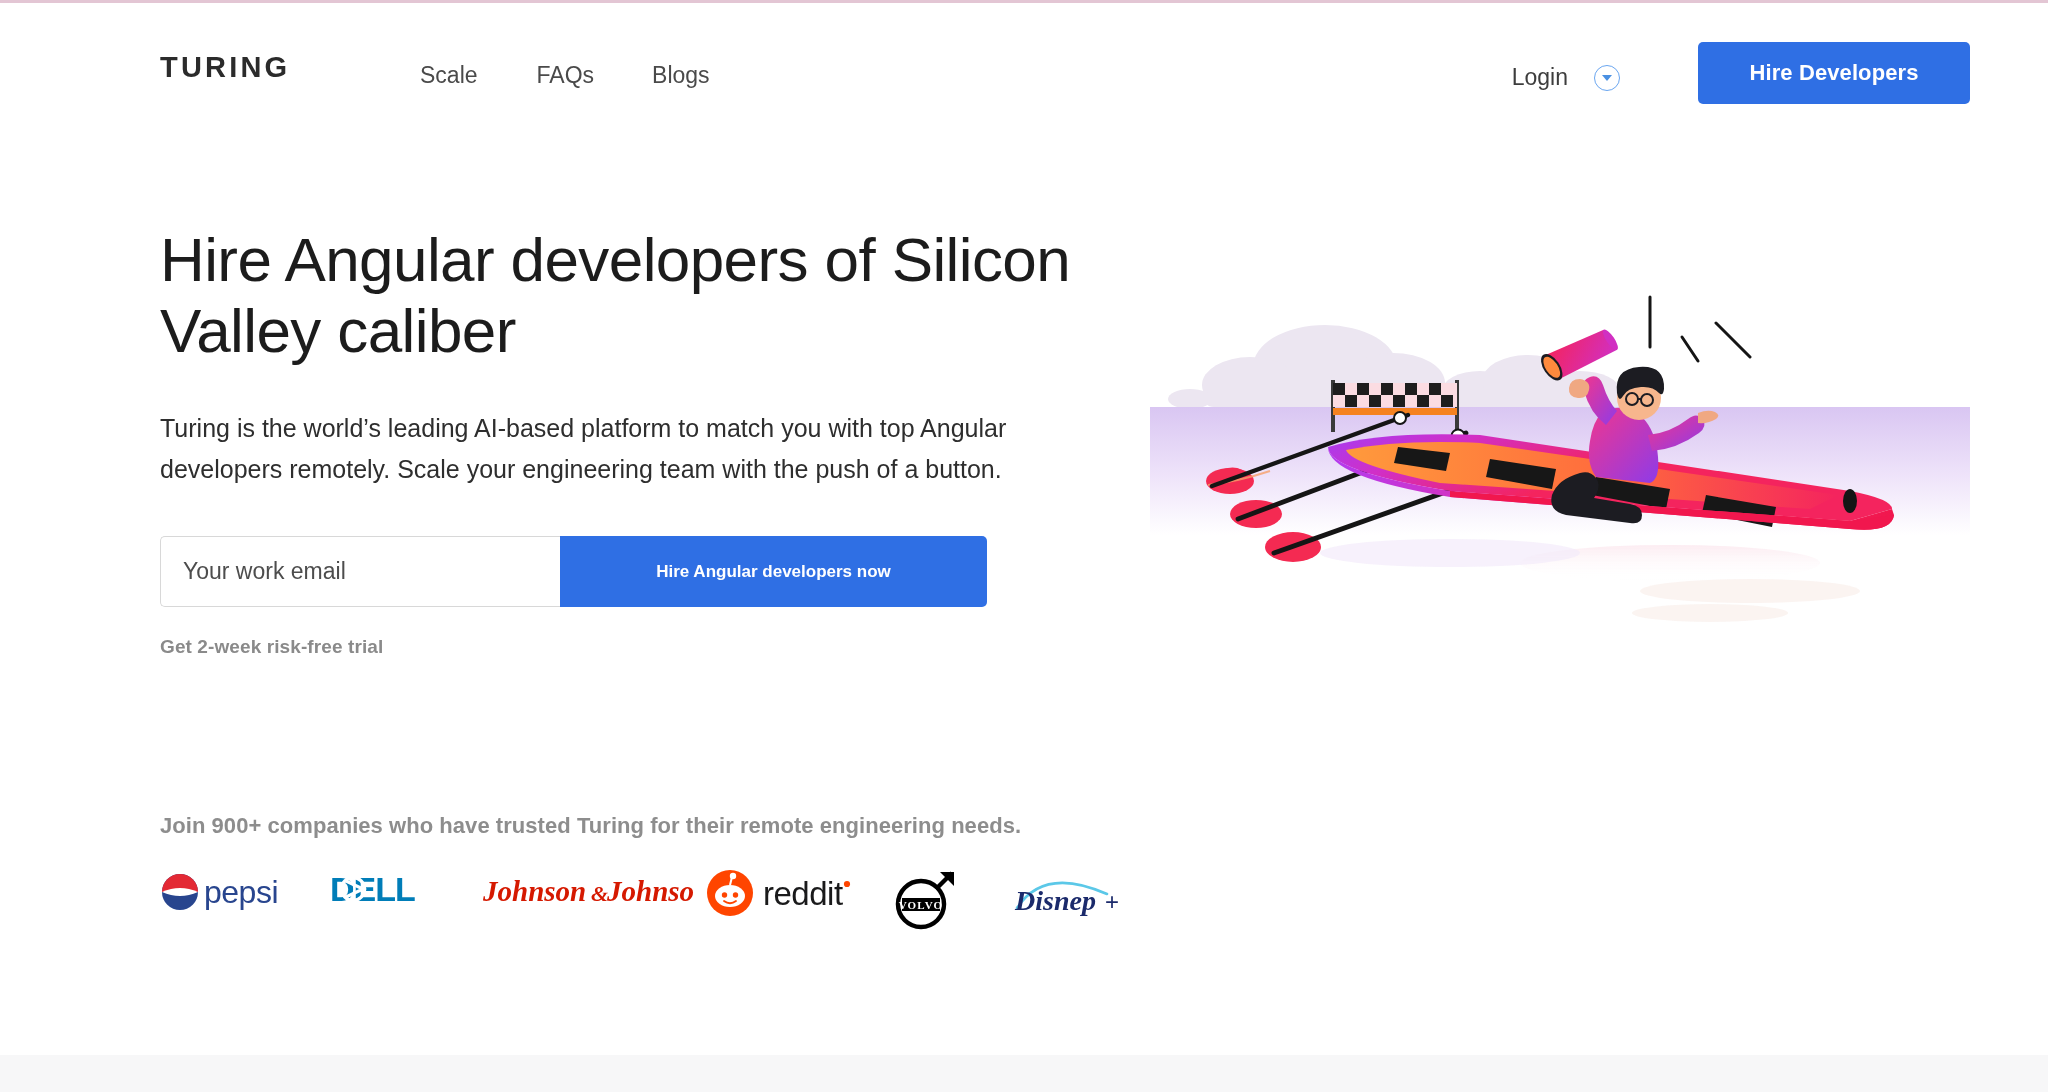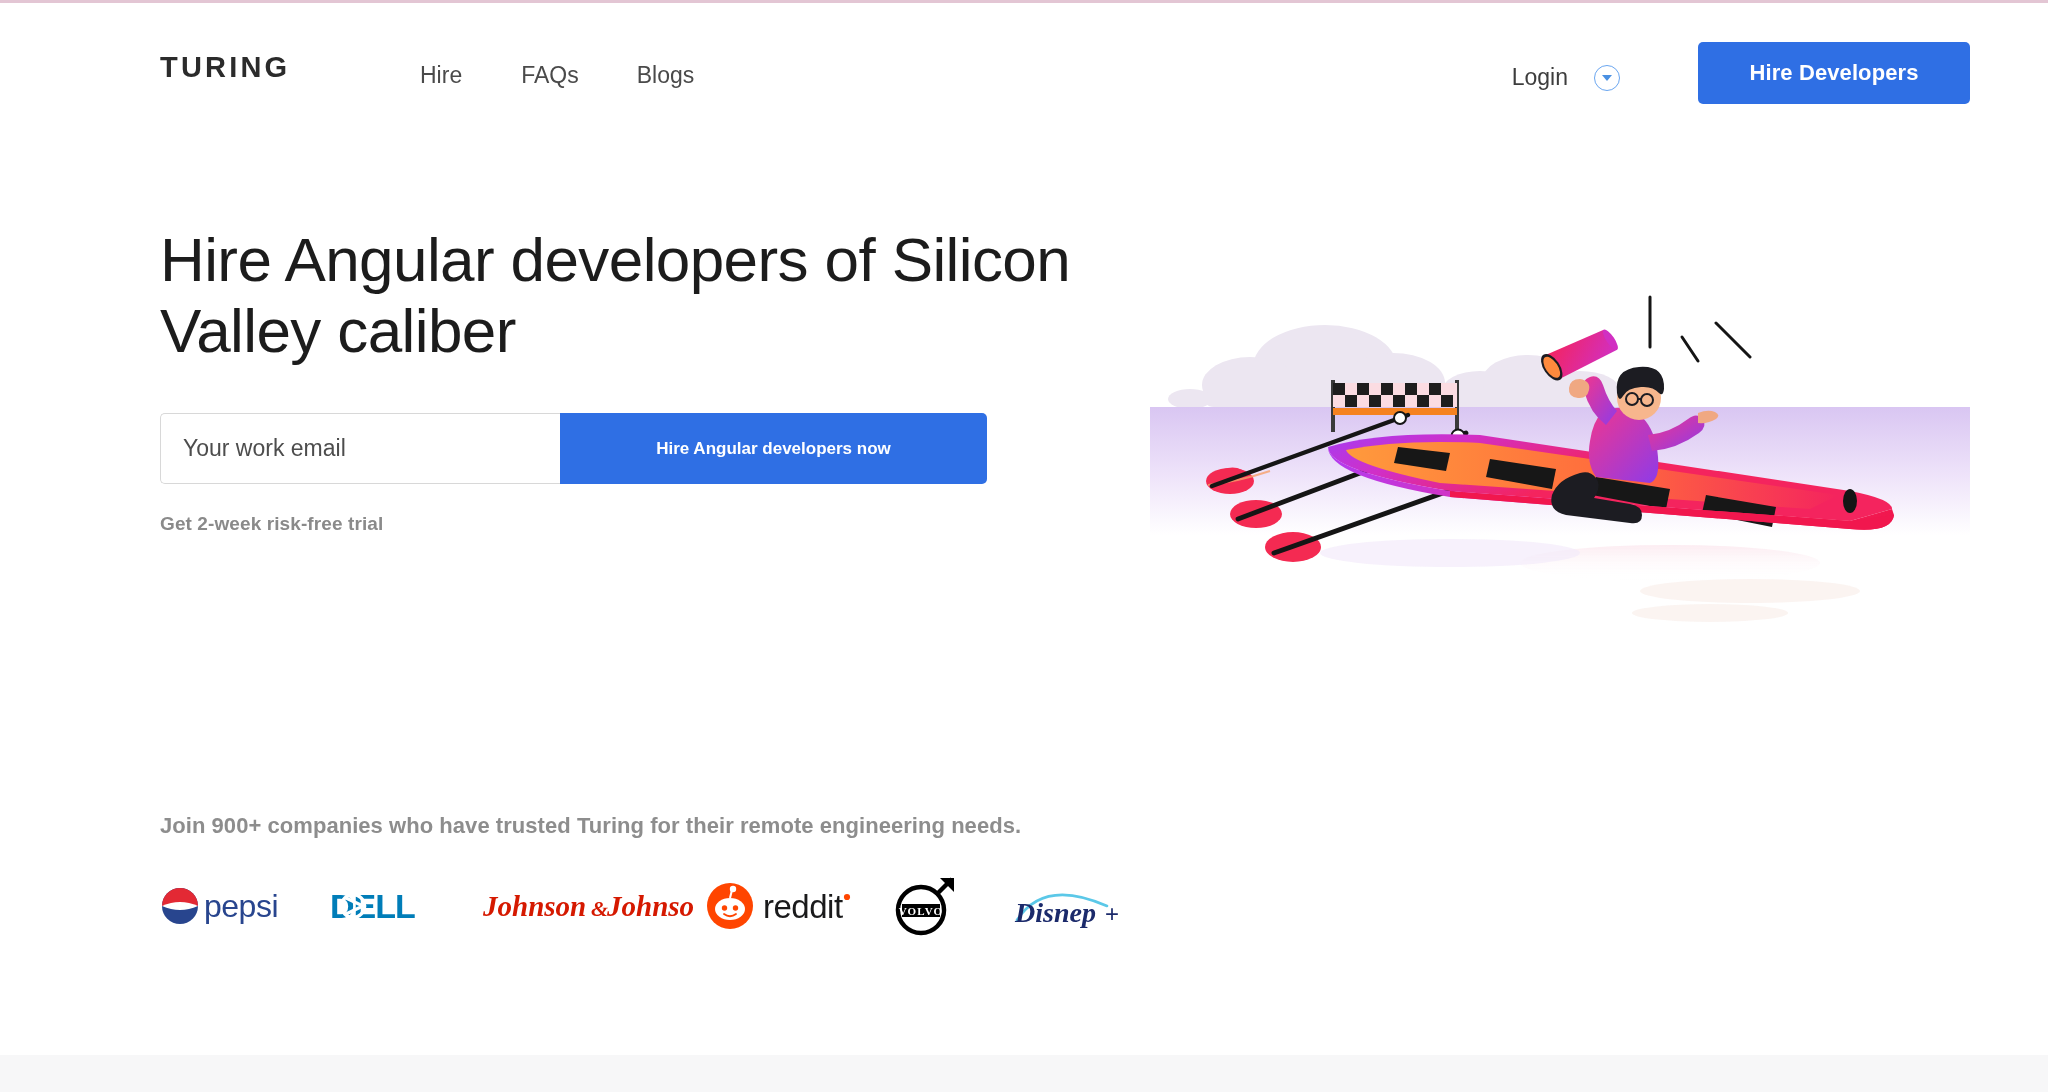--- a/index.html
+++ b/index.html
@@ -199,21 +199,21 @@
   }
 
   .logo-row {
     margin-top: 29px;
     display: flex;
     align-items: center;
     height: 76px;
   }
   .logo-cell {
     display: flex;
-    align-items: center;
+    align-items: flex-start;
     justify-content: flex-start;
     height: 76px;
   }
   .cell-pepsi   { width: 170px; }
   .cell-dell    { width: 153px; }
   .cell-jnj     { width: 223px; }
   .cell-reddit  { width: 186px; }
   .cell-volvo   { width: 117px; }
   .cell-disney  { width: 140px; }
 
@@ -241,39 +241,40 @@
 
 <div id="page">
 
   <div class="top-hairline"></div>
 
   <div class="header">
 
     <div class="brand">TURING</div>
 
     <nav class="nav">
-      <a href="#">Hire</a>
+      <a href="#">Scale</a>
       <a href="#">FAQs</a>
       <a href="#">Blogs</a>
     </nav>
 
     <div class="login-wrap">
       <span class="login-text">Login</span>
       <span class="login-caret">
           <i></i>
         </span>
     </div>
 
     <button class="cta-top">Hire Developers</button>
   </div>
 
   <div class="hero-left">
 
     <h1 class="headline">Hire Angular developers of Silicon Valley caliber</h1>
 
+    <p class="subcopy">Turing is the world’s leading AI-based platform to match you with top Angular developers remotely. Scale your engineering team with the push of a button.</p>
 
     <div class="form-row">
       <input class="email-input" type="email" placeholder="Your work email" style="">
       <button class="form-submit">Hire Angular developers now</button>
     </div>
 
     <div class="trial-note">Get 2-week risk-free trial</div>
   </div>
 
   <div class="proof">

